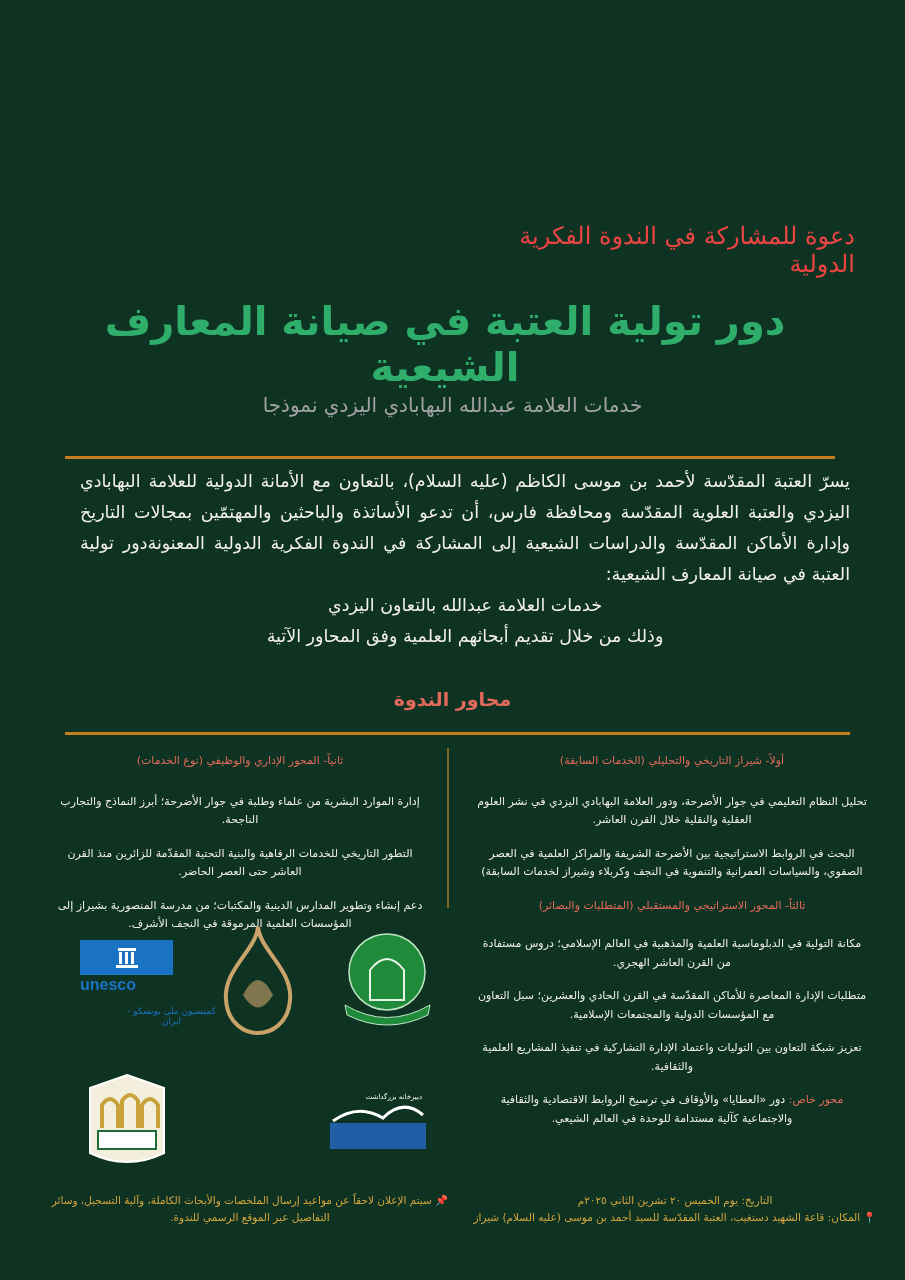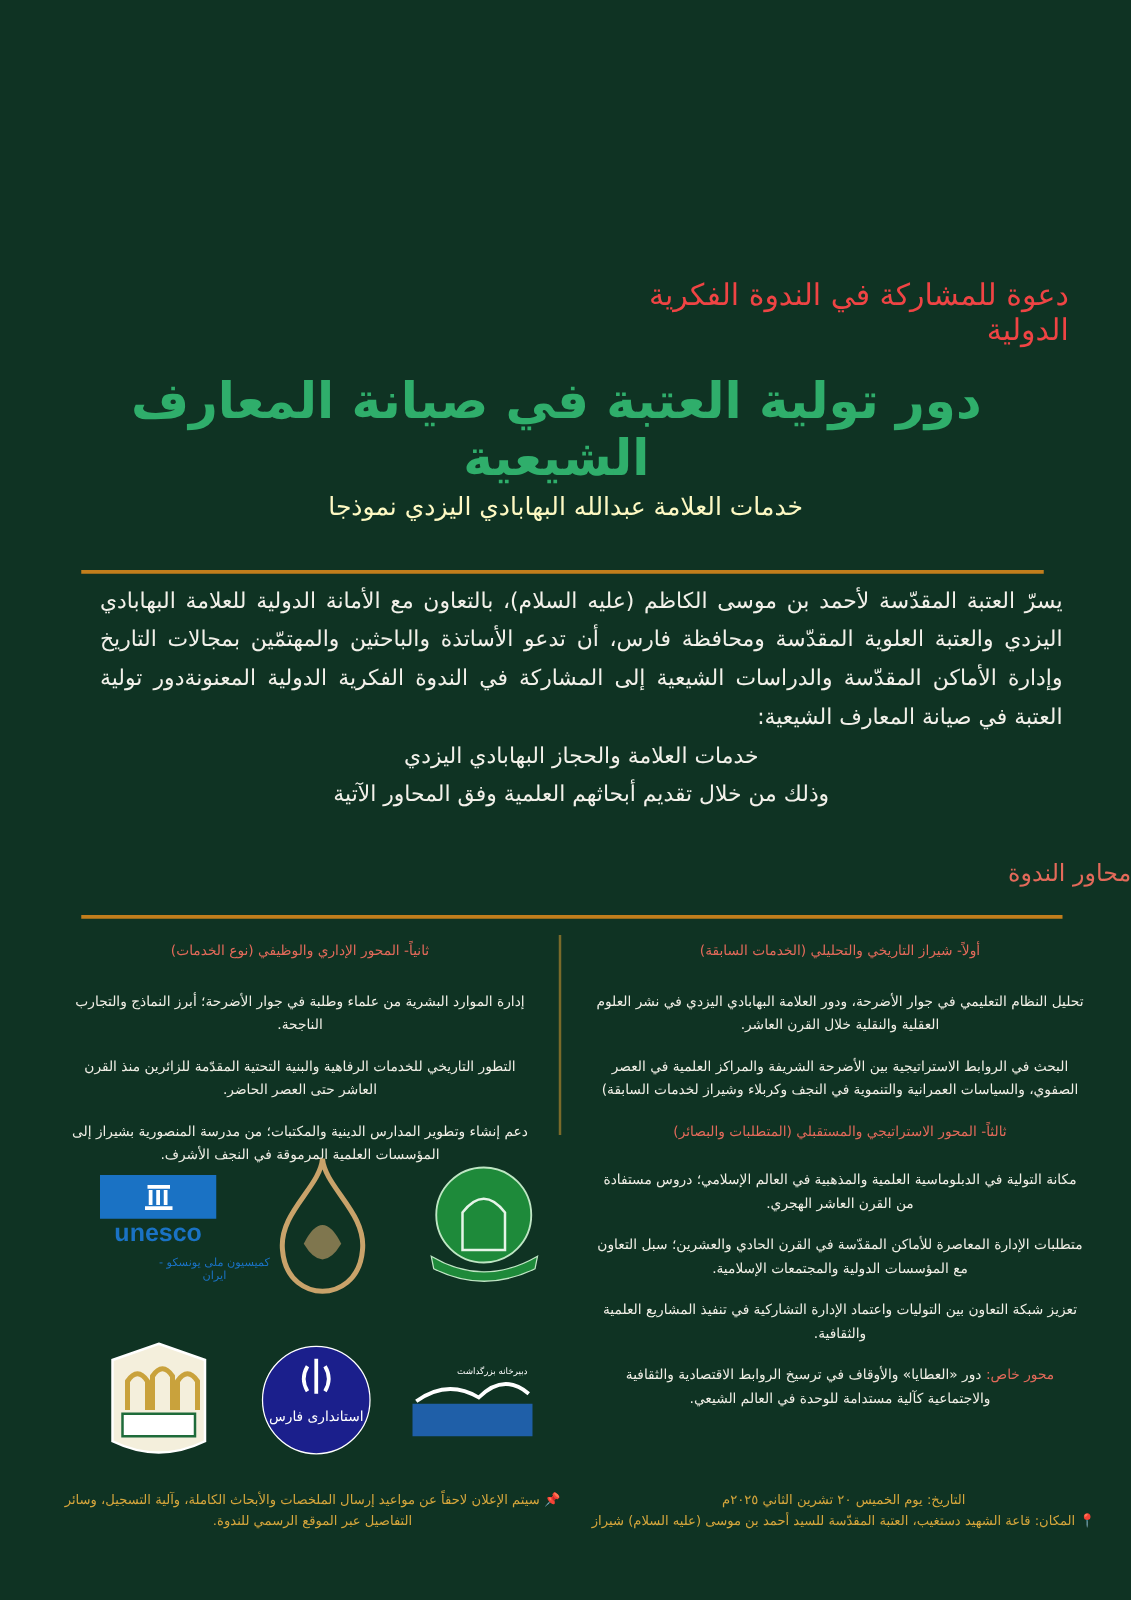--- a/index.html
+++ b/index.html
@@ -18,35 +18,35 @@
       font-family: "DejaVu Serif", serif;
       font-size: 24px; color: #ef4444; text-align: right;
     }
     .title {
       top: 298px; left: 30px; right: 45px;
       text-align: center; font-size: 40px; font-weight: bold;
       color: #2fae6b;
     }
     .subtitle {
       top: 393px; left: 0; right: 0;
-      text-align: center; font-size: 20px; color: #fef9c3;
+      text-align: center; font-size: 20px; color: #a3a3a3;
     }
     .hr-top {
       top: 456px; left: 65px; width: 770px; height: 3px;
       background: #c27e1c;
     }
     .intro {
       top: 466px; left: 80px; right: 55px;
       text-align: justify; text-align-last: right;
       font-size: 17.5px; line-height: 31px; color: #f3f1ea;
     }
     .intro .c { text-align: center; text-align-last: center; display: block; }
     .axes-heading {
-      top: 688px; left: 0; right: 0; text-align: right;
-      font-size: 19px; color: #e36a5a; font-weight: normal;
+      top: 688px; left: 0; right: 0; text-align: center;
+      font-size: 19px; color: #e36a5a; font-weight: bold;
     }
     .hr-mid {
       top: 732px; left: 65px; width: 785px; height: 3px;
       background: #c27e1c;
     }
     .vline {
       top: 748px; left: 447px; width: 2px; height: 160px;
       background: #7a6a2a;
     }
     .col {
@@ -76,21 +76,21 @@
 <body>
 
 <div class="abs invite">دعوة للمشاركة في الندوة الفكرية الدولية</div>
 <div class="abs title">دور تولية العتبة في صيانة المعارف الشيعية</div>
 <div class="abs subtitle">خدمات العلامة عبدالله البهابادي اليزدي نموذجا</div>
 
 <div class="abs hr-top"></div>
 
 <div class="abs intro">
   <span>يسرّ العتبة المقدّسة لأحمد بن موسى الكاظم (عليه السلام)، بالتعاون مع الأمانة الدولية للعلامة البهابادي اليزدي والعتبة العلوية المقدّسة ومحافظة فارس، أن تدعو الأساتذة والباحثين والمهتمّين بمجالات التاريخ وإدارة الأماكن المقدّسة والدراسات الشيعية إلى المشاركة في الندوة الفكرية الدولية المعنونةدور تولية العتبة في صيانة المعارف الشيعية:</span>
-  <span class="c">خدمات العلامة والحجاز البهابادي اليزدي</span>
+  <span class="c">خدمات العلامة عبدالله بالتعاون اليزدي</span>
   <span class="c">وذلك من خلال تقديم أبحاثهم العلمية وفق المحاور الآتية</span>
 </div>
 
 <div class="abs axes-heading">محاور الندوة</div>
 <div class="abs hr-mid"></div>
 <div class="abs vline"></div>
 
 <div class="abs col col-right">
   <div class="axis-title">أولاً- شيراز التاريخي والتحليلي (الخدمات السابقة)</div>
   <p class="item">تحليل النظام التعليمي في جوار الأضرحة، ودور العلامة البهابادي اليزدي في نشر العلوم العقلية والنقلية خلال القرن العاشر.</p>
@@ -113,21 +113,21 @@
 
   <div class="logo" style="left:10px;top:15px;width:95px;height:100px;">
     <svg width="95" height="100">
       <rect x="0" y="0" width="93" height="35" fill="#1a72c4"></rect>
       <rect x="38" y="8" width="18" height="3" fill="#fff"></rect>
       <rect x="39" y="12" width="3" height="12" fill="#fff"></rect>
         <rect x="45" y="12" width="3" height="12" fill="#fff"></rect>
         <rect x="51" y="12" width="3" height="12" fill="#fff"></rect>
       <rect x="36" y="25" width="22" height="3" fill="#fff"></rect>
     </svg>
-    <div style="position:absolute;top:36px;left:0;width:93px;text-align:center;color:#1a72c4;font-family:'Liberation Sans',sans-serif;font-weight:bold;font-size:20px;">unesco</div>
+    <div style="position:absolute;top:36px;left:0;width:93px;color:#1a72c4;font-family:'Liberation Sans',sans-serif;font-weight:bold;font-size:16px;">unesco</div>
     <div style="position:absolute;top:66px;left:0;width:93px;text-align:center;color:#1a72c4;font-size:9px;direction:rtl;margin-left:45px;">كميسيون ملی يونسكو - ايران</div>
   </div>
 
   <div class="logo" style="left:148px;top:0px;width:80px;height:115px;">
     <svg width="80" height="115">
       <path d="M40 2 C42 25 75 45 72 75 C70 100 52 108 40 108 C28 108 10 100 8 75 C5 45 38 25 40 2 Z" fill="none" stroke="#c9a36a" stroke-width="4"></path>
       <path d="M25 70 Q40 40 55 70 Q40 95 25 70" fill="#c9a36a" opacity="0.6"></path>
     </svg>
   </div>
 
@@ -140,27 +140,20 @@
   </div>
 
   <div class="logo" style="left:18px;top:148px;width:78px;height:95px;">
     <svg width="78" height="95">
       <path d="M39 2 L76 15 L76 80 Q39 98 2 80 L2 15 Z" fill="#f4efdc" stroke="#fff" stroke-width="2"></path>
       <path d="M14 55 L14 32 Q22 20 30 32 L30 55 M34 55 L34 28 Q42 16 50 28 L50 55 M54 55 L54 32 Q62 20 70 32 L70 55" fill="none" stroke="#c9a23c" stroke-width="4"></path>
       <rect x="10" y="58" width="58" height="18" fill="#fff" stroke="#1e6b3a" stroke-width="2"></rect>
     </svg>
   </div>
 
-  <div class="logo" style="left:138px;top:150px;width:90px;height:90px;">
-    <svg width="90" height="90">
-      <circle cx="45" cy="45" r="43" fill="#1b1f8c" stroke="#ffffff" stroke-width="1"></circle>
-      <path d="M45 12 L45 40 M38 18 Q32 28 38 38 M52 18 Q58 28 52 38" stroke="#fff" stroke-width="3" fill="none"></path>
-    </svg>
-    <div style="position:absolute;top:52px;left:0;width:90px;text-align:center;color:#fff;font-size:11px;direction:rtl;">استانداری فارس</div>
-  </div>
 
   <div class="logo" style="left:258px;top:168px;width:100px;height:60px;">
     <svg width="100" height="60">
       <rect x="2" y="30" width="96" height="26" fill="#1f5fa8"></rect>
       <path d="M5 28 Q30 10 55 25 Q75 5 95 22" stroke="#fff" stroke-width="3" fill="none"></path>
     </svg>
     <div style="position:absolute;top:0;right:6px;color:#fff;font-size:7px;direction:rtl;">دبیرخانه بزرگداشت</div>
   </div>
 </div>
 

